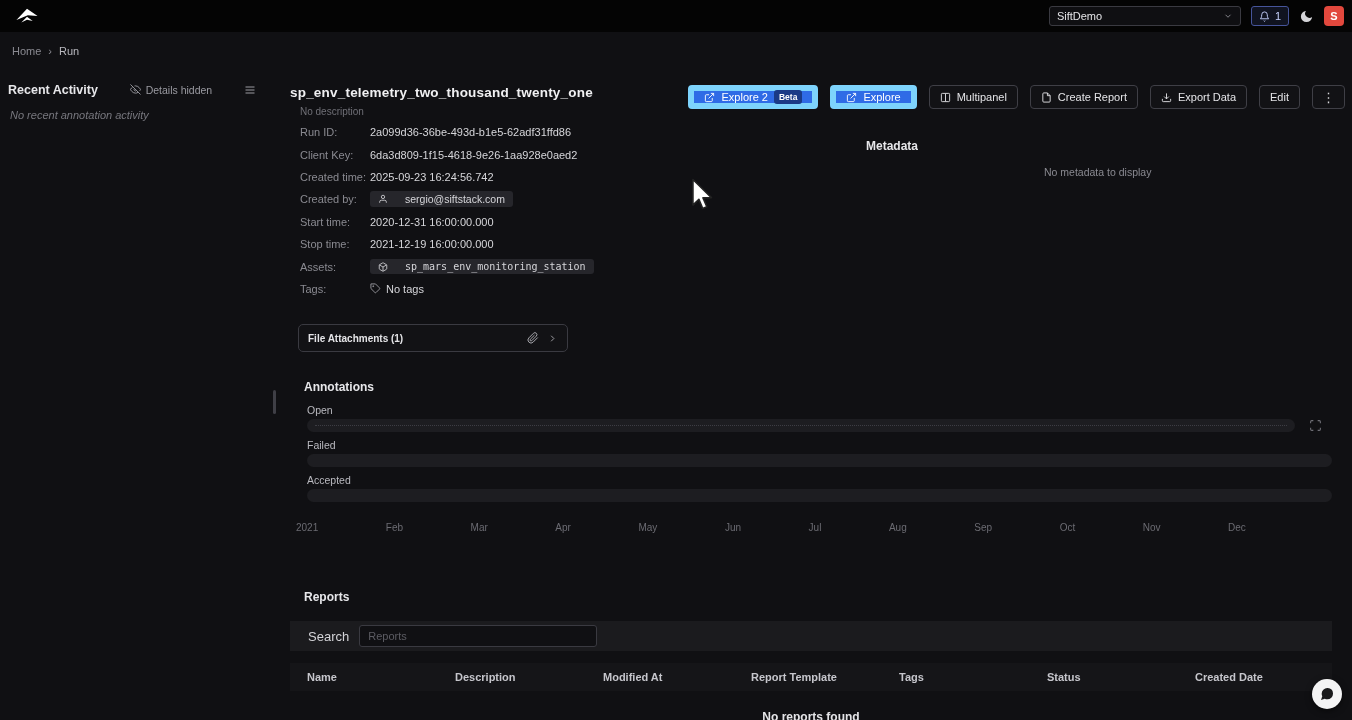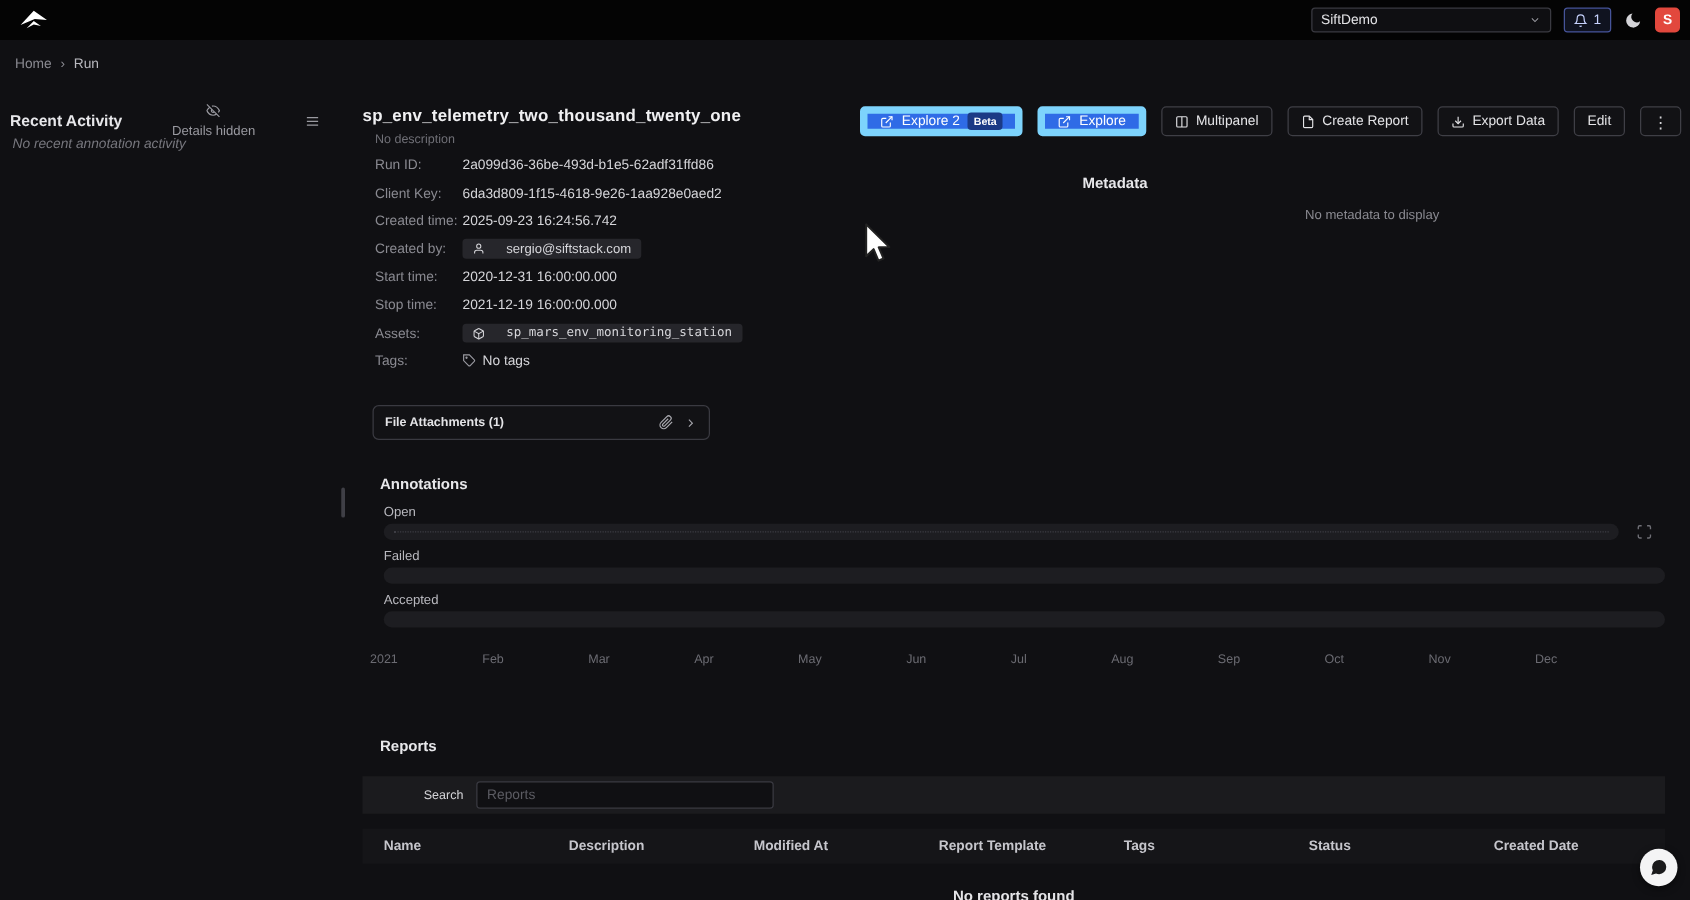--- a/index.html
+++ b/index.html
@@ -22,21 +22,21 @@
   .avatar { width:20px; height:20px; border-radius:4px; background:#e2483d; color:#fff; font-size:11px;
             font-weight:bold; display:flex; align-items:center; justify-content:center; cursor:pointer; }
 
   
   .breadcrumb { position:absolute; left:12px; top:45px; font-size:11px; color:#8a8a91; display:flex; gap:7px; }
   .breadcrumb .crumb-current { color:#b9b9bf; }
 
   
   .sidebar-header { position:absolute; left:8px; top:83px; width:248px; display:flex; align-items:center; justify-content:space-between; }
   .sb-title { font-size:12.5px; font-weight:bold; color:#e7e7ea; }
-  .details-hidden { display:flex; align-items:center; gap:5px; font-size:10.5px; color:#9a9aa1; cursor:pointer;flex-direction:column; }
+  .details-hidden { display:flex; align-items:flex-start; gap:5px; font-size:10.5px; color:#9a9aa1; cursor:pointer; }
   .sb-menu { color:#9a9aa1; display:flex; cursor:pointer; }
   .sb-empty { position:absolute; left:10px; top:109px; font-size:11px; font-style:italic; color:#77777e; }
   .scroll-thumb { position:absolute; left:273px; top:390px; width:3px; height:24px; background:#3f3f46; border-radius:2px; cursor:grab; }
 
   
   .run-title { position:absolute; left:290px; top:85px; font-size:13.5px; font-weight:bold; color:#f0f0f2; letter-spacing:.2px; }
   .no-desc { position:absolute; left:300px; top:106px; font-size:10px; color:#6f6f76; }
   .details { position:absolute; left:300px; top:121px; display:flex; flex-direction:column; }
   .drow { display:flex; align-items:center; height:22.4px; }
   .dlabel { width:70px; flex:0 0 70px; font-size:11px; color:#8a8a91; }
@@ -69,21 +69,21 @@
   .track { position:absolute; left:307px; height:13px; background:#1d1d21; border-radius:7px; }
   .track.dotted::after { content:""; position:absolute; left:8px; right:8px; top:6px; border-top:1px dotted #3d3d44; }
   .expand-icon { position:absolute; left:1309px; top:419px; color:#6f6f76; display:flex; cursor:pointer; }
   .timeline { position:absolute; left:296px; top:522px; width:950px; display:flex; justify-content:space-between; }
   .timeline span { font-size:10px; color:#6b6b72; }
 
   
   .reports-title { position:absolute; left:304px; top:590px; font-size:12px; font-weight:bold; color:#e7e7ea; }
   .search-strip { position:absolute; left:290px; top:621px; width:1042px; height:30px; background:#1b1b1e;
                   display:flex; align-items:center; padding:0 18px; }
-  .search-label { font-size:10px; color:#d4d4d8; margin-right:10px;margin-left:31px; }
+  .search-label { font-size:13px; color:#d4d4d8; margin-right:10px; }
   .search-input { width:238px; height:22px; background:#101013; border:1px solid #3a3a41; border-radius:3px;
                   color:#d4d4d8; font-size:11px; padding:0 8px; font-family:"Liberation Sans", sans-serif; outline:none; }
   .search-input::placeholder { color:#5c5c63; }
   .table-head { position:absolute; left:290px; top:663px; width:1042px; height:28px; background:#151518;
                 display:flex; align-items:center; padding-left:17px; }
   .th { width:148px; flex:0 0 148px; font-size:11px; font-weight:bold; color:#c6c6cc; }
   .no-reports { position:absolute; left:290px; top:710px; width:1042px; text-align:center;
                 font-size:12px; font-weight:bold; color:#e4e4e7; }
 
   

